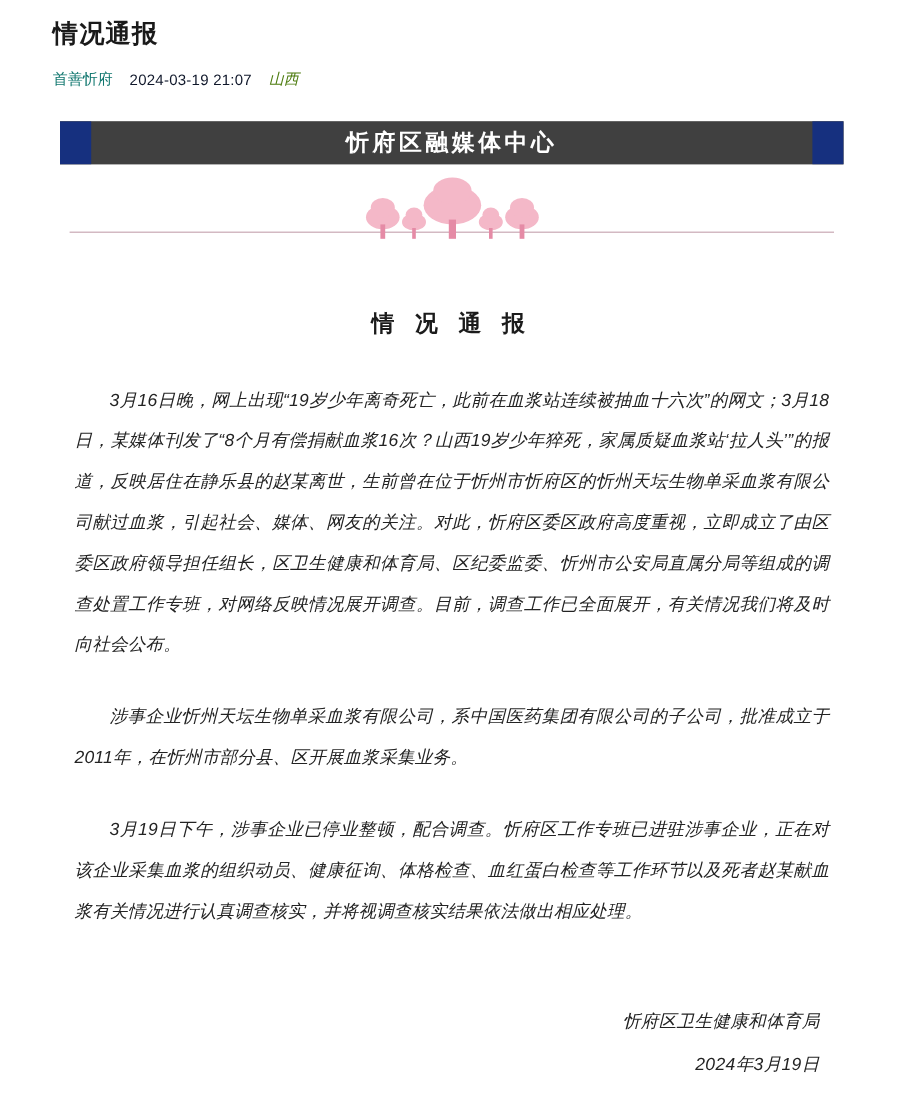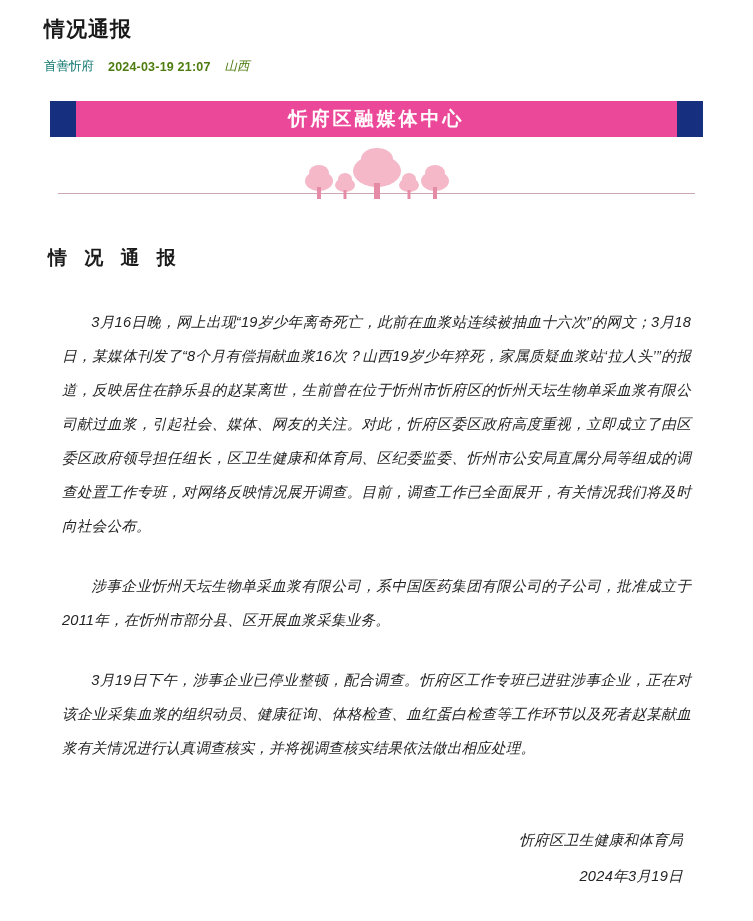--- a/index.html
+++ b/index.html
@@ -32,32 +32,32 @@
   }
   .meta-row {
     display: flex;
     align-items: center;
     gap: 14px;
     margin: 14px 0 0 4px;
     font-size: 12.5px;
     color: #8a8a8a;
   }
   .meta-source { color: #0f766e; }
-  .meta-time { color: #4d7c0f; letter-spacing: 0.2px; font-weight: bold; }
+  .meta-time { color: #0f172a; letter-spacing: 0.2px; }
   .meta-region { color: #4d7c0f; font-style: italic; }
 
   .doc-body {
     margin-top: 26px;
     padding: 0 8px;
   }
 
   .banner {
     position: relative;
     height: 36px;
-    background: #ec4899;
+    background: #404040;
     margin: 0 2px;
     display: flex;
     align-items: center;
     justify-content: center;
     overflow: hidden;
   }
   .banner::before {
     content: "";
     position: absolute;
     left: 0; top: 0; bottom: 0;
@@ -98,26 +98,26 @@
     left: 0; right: 0;
     top: 0;
     display: flex;
     align-items: flex-end;
     justify-content: center;
     height: 56px;
     gap: 2px;
   }
 
   .report-title {
-    text-align: left;
+    text-align: center;
     font-size: 19px;
     font-weight: bold;
     color: #1b1b1b;
     letter-spacing: 6px;
-    margin: 28px 0 0 0;
+    margin: 40px 0 0 0;
   }
 
   .paragraphs {
     margin-top: 34px;
     padding: 0 14px;
   }
   .paragraphs p {
     margin: 0 0 26px 0;
     font-size: 14.6px;
     line-height: 34px;

